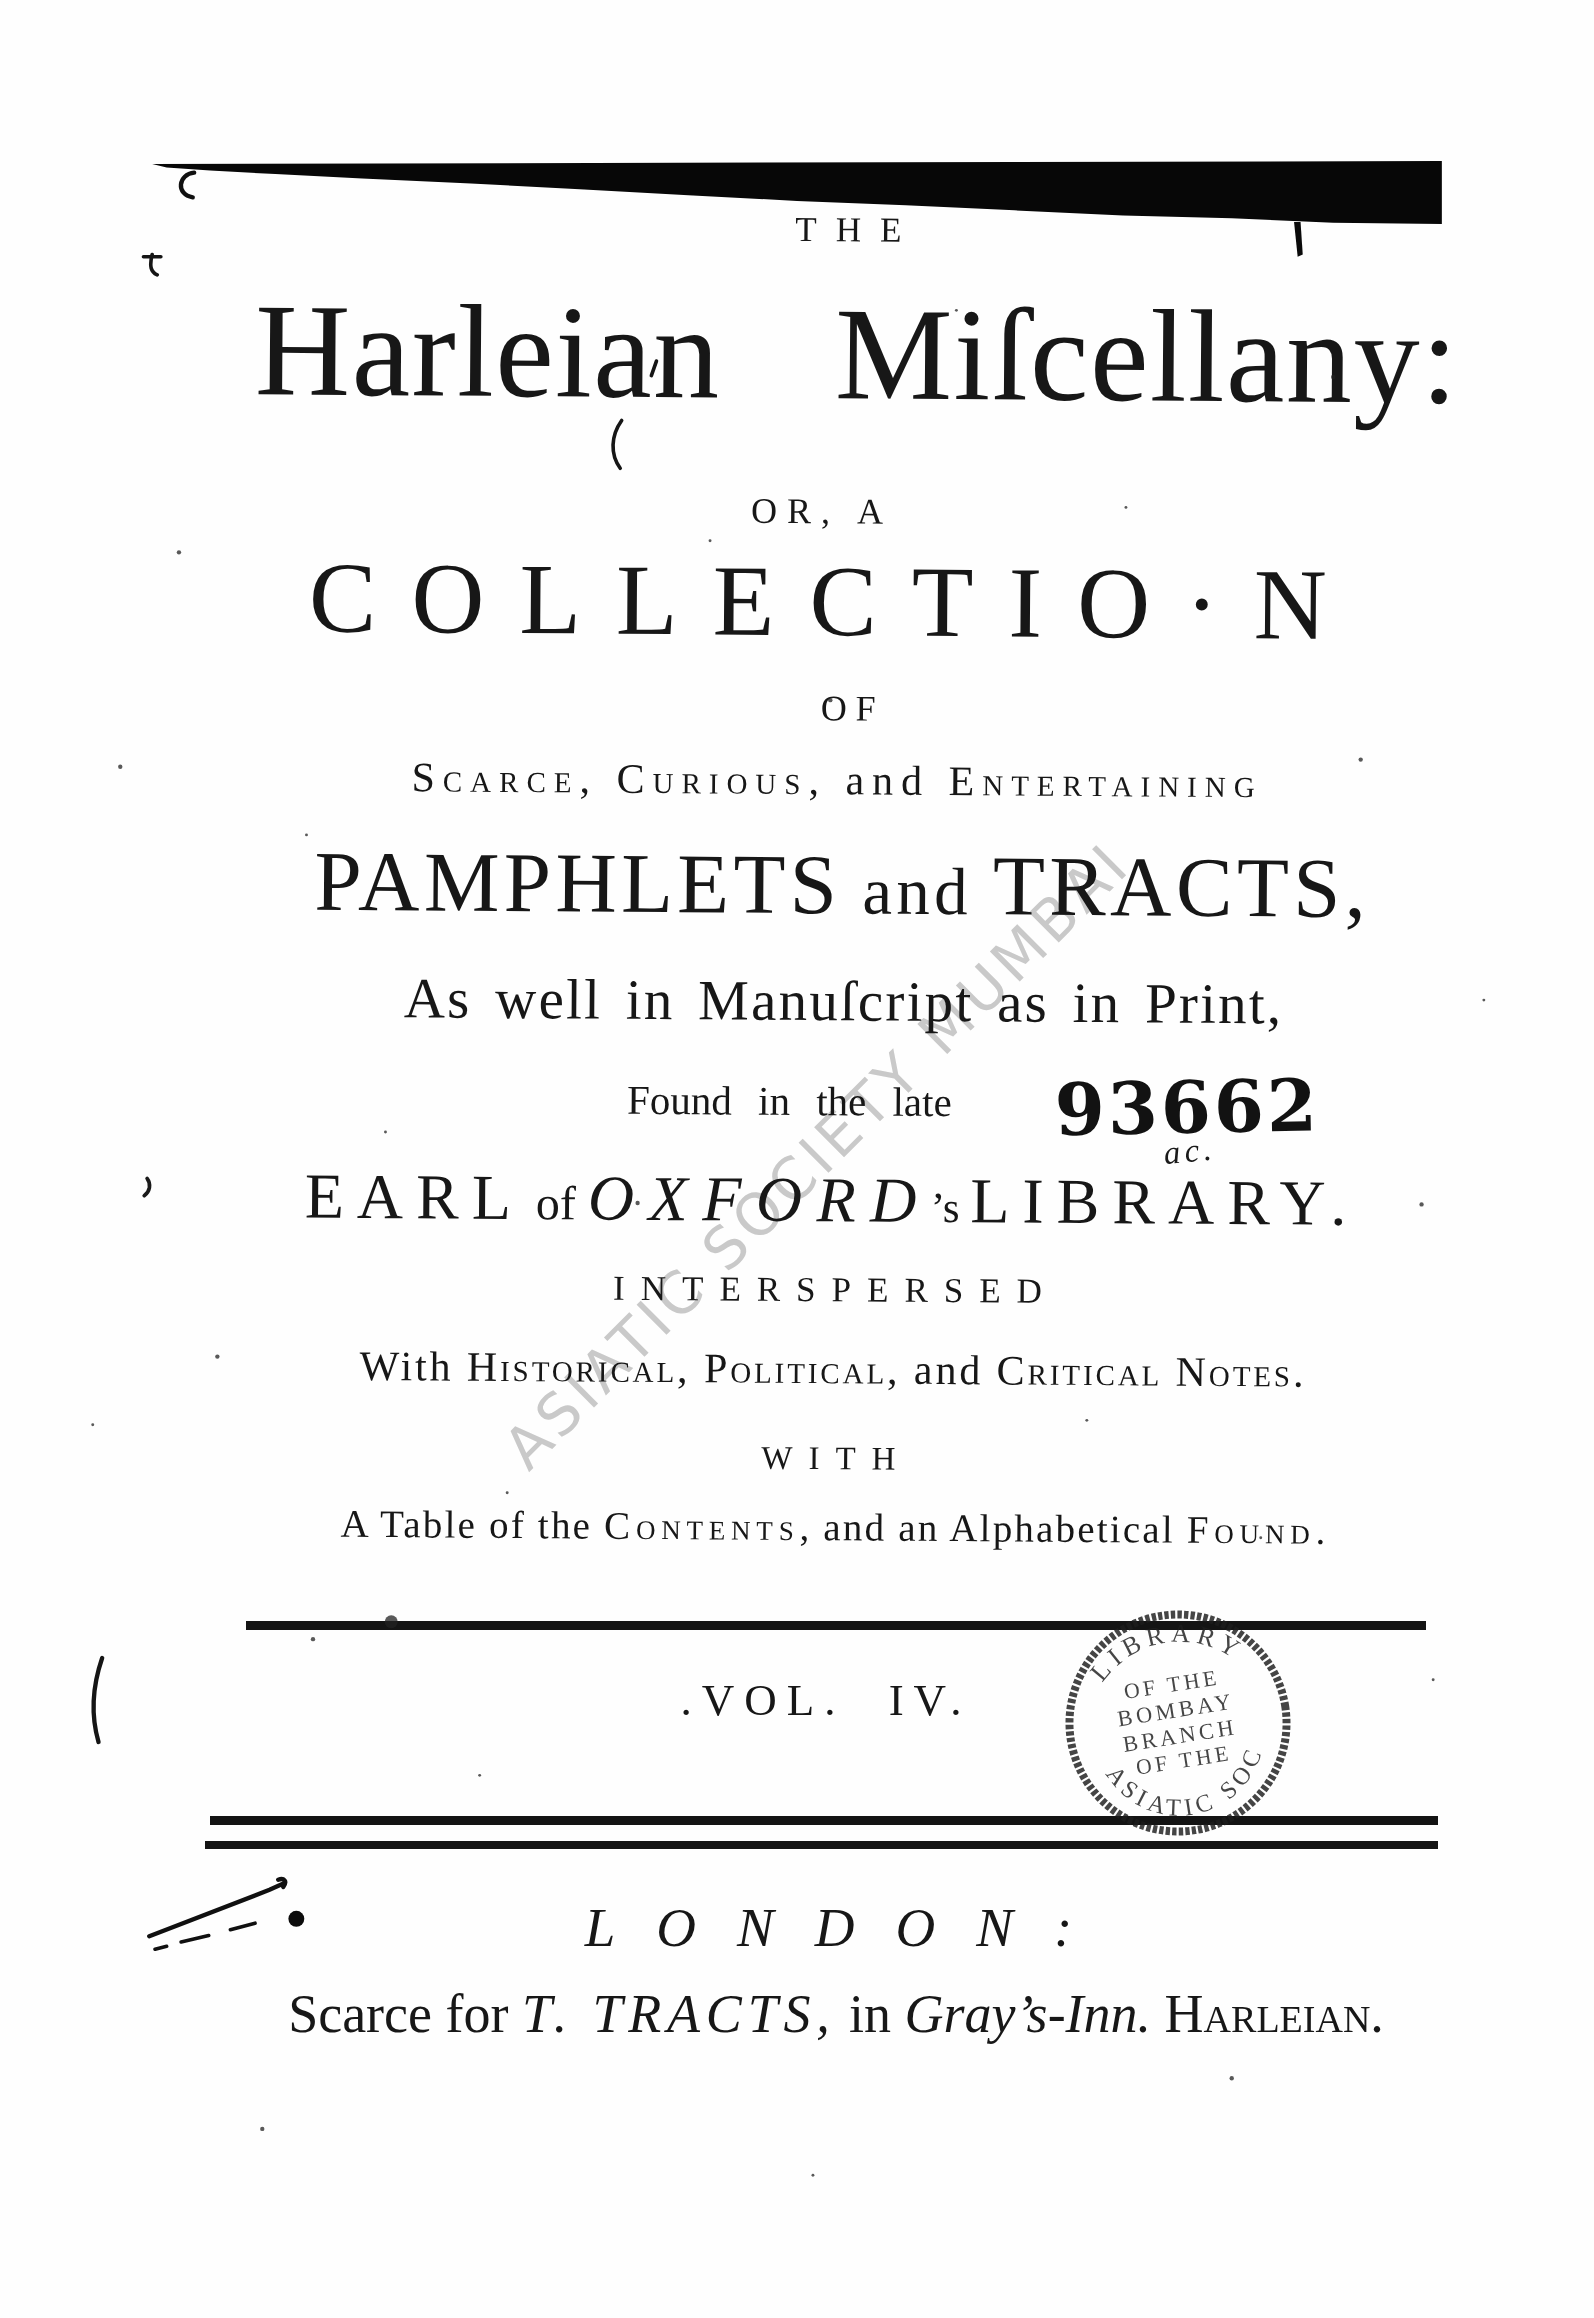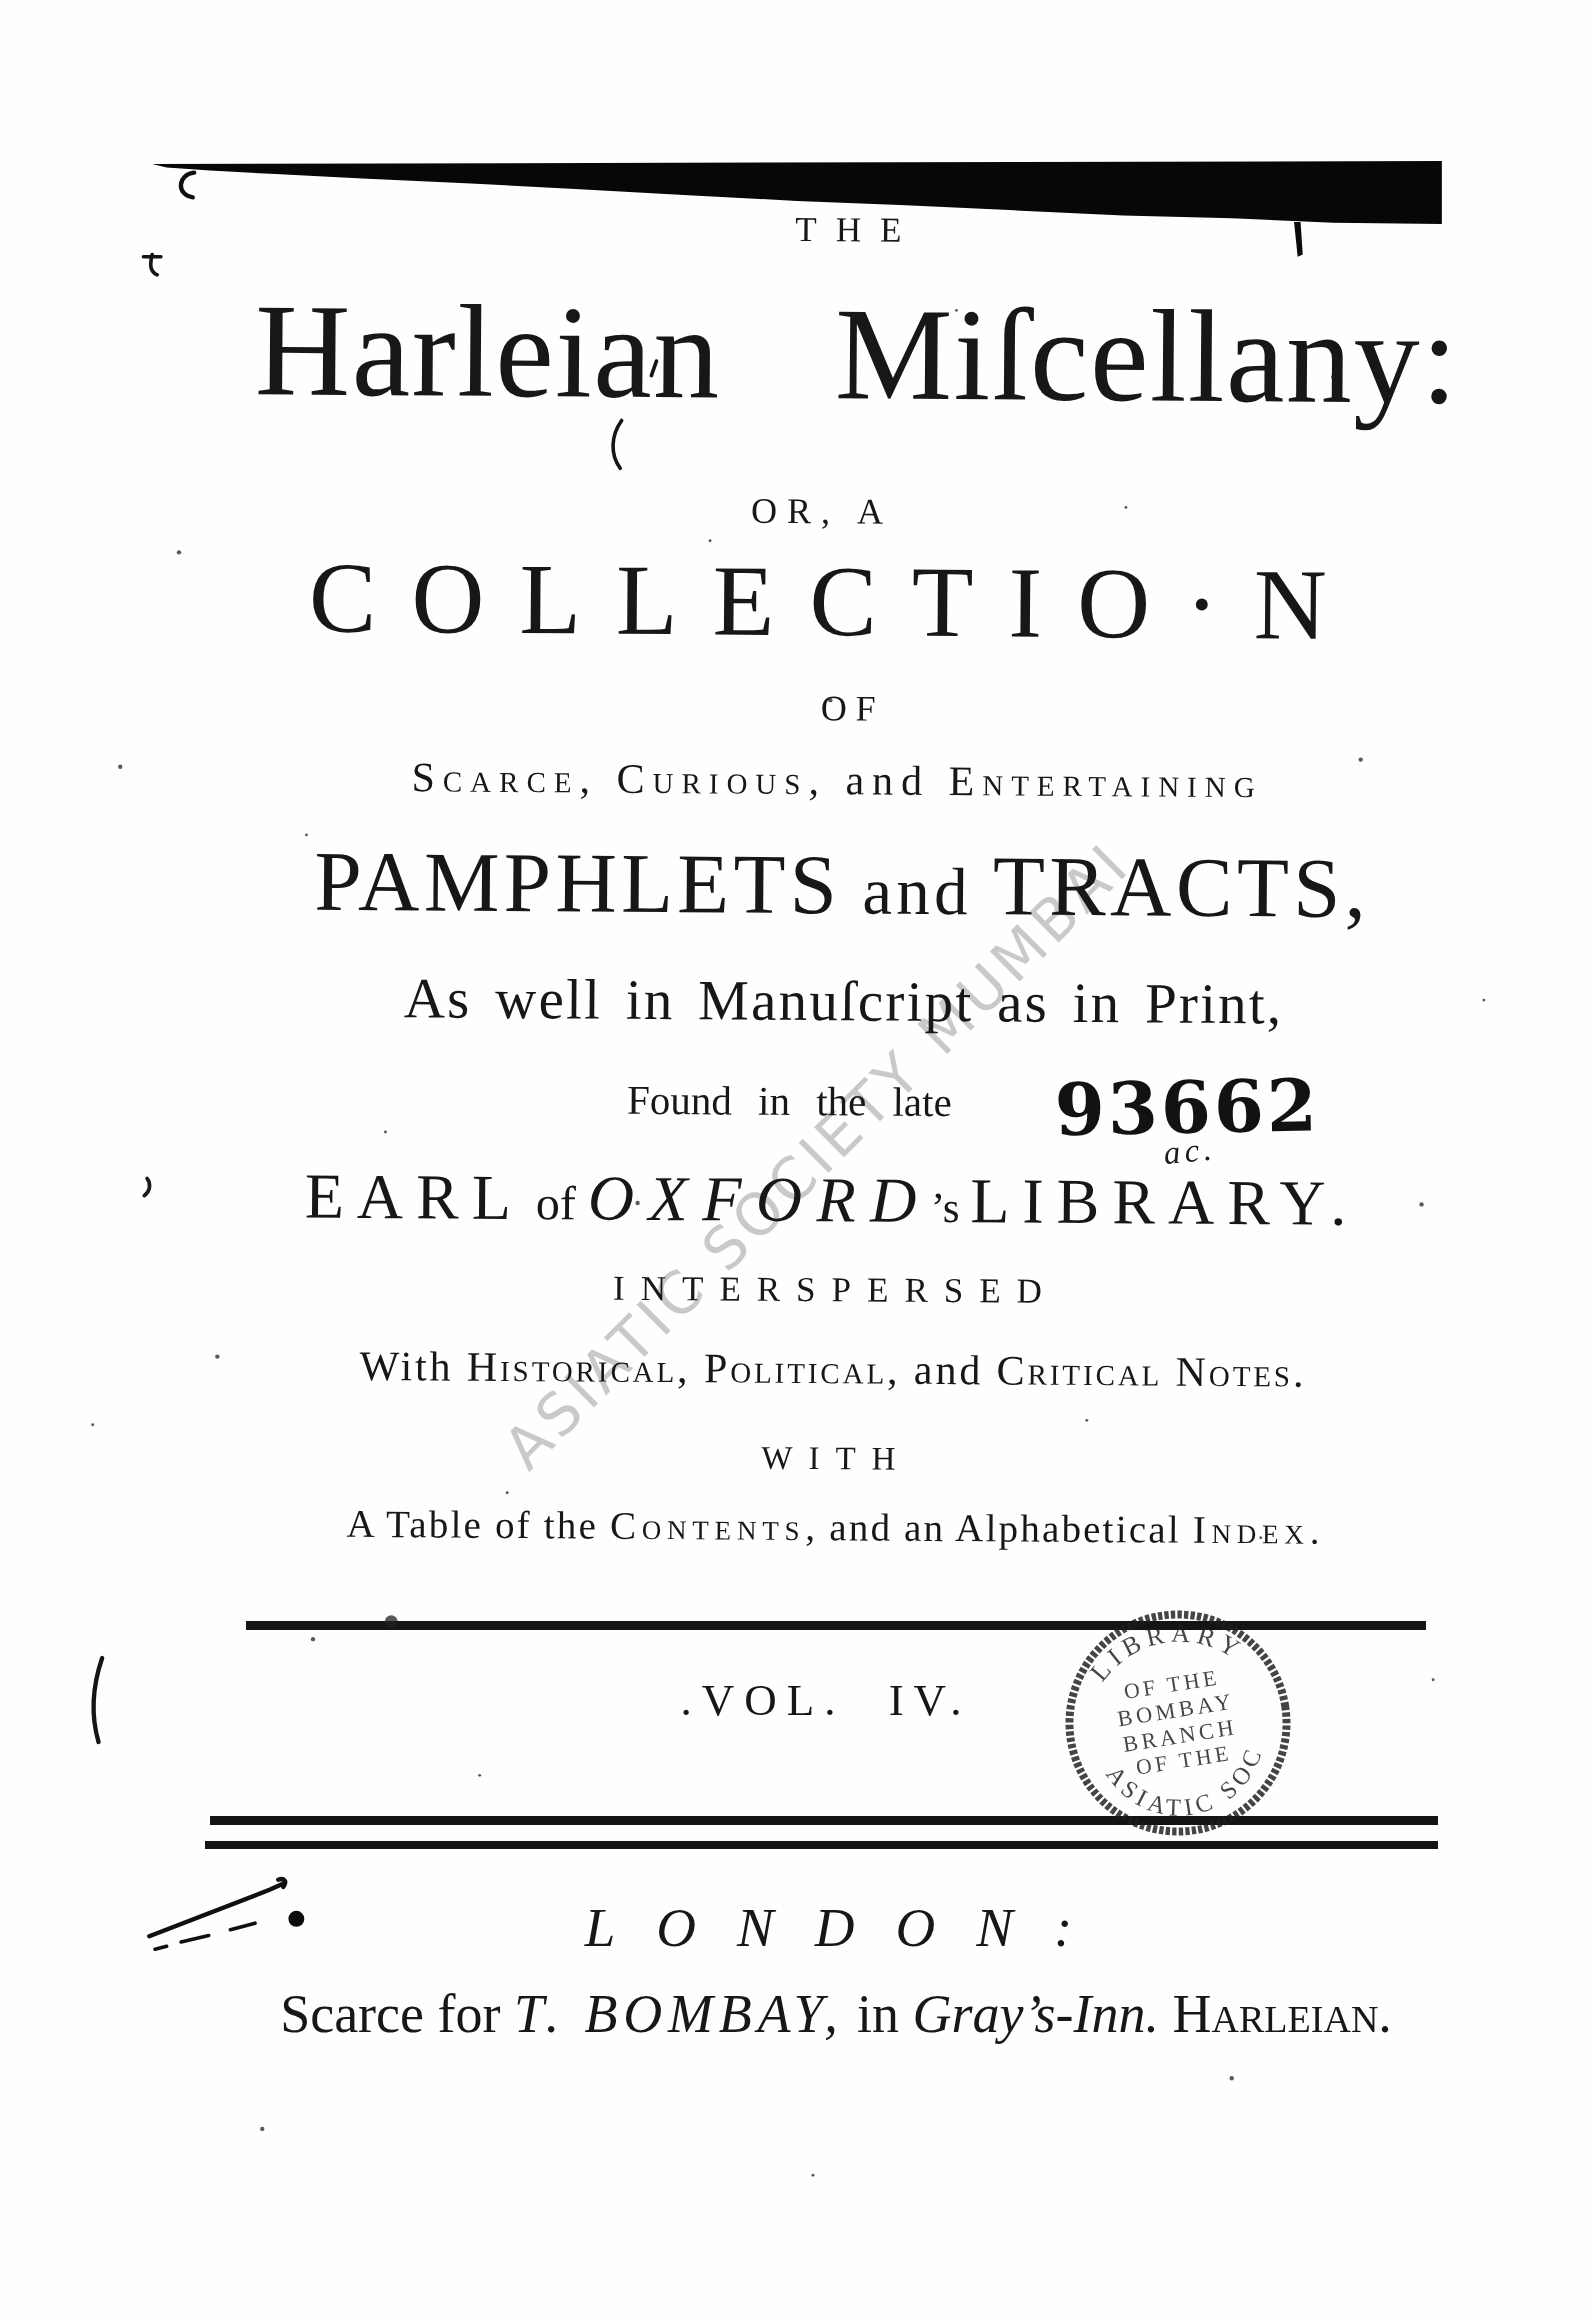--- a/index.html
+++ b/index.html
@@ -65,36 +65,36 @@
 
     <div class="line" style="top:1272px;font-size:35px;letter-spacing:16px;--dx:41px">INTERSPERSED</div>
 
     <div class="line" style="top:1348px;font-size:42px;letter-spacing:2.9px;--dx:39px">
       <span>With </span><span class="sc">Historical, Political,</span><span> and </span><span class="sc">Critical Notes.</span>
     </div>
 
     <div class="line" style="top:1442px;font-size:33px;letter-spacing:16px;--dx:43px">WITH</div>
 
     <div class="line" style="top:1507px;font-size:39px;letter-spacing:2.2px;--dx:43px">
-      <span>A Table of the </span><span class="sc" style="letter-spacing:5.8px">Contents</span><span>, and an Alphabetical </span><span class="sc" style="letter-spacing:5.8px">Index.</span>
+      <span>A Table of the </span><span class="sc" style="letter-spacing:5.8px">Contents</span><span>, and an Alphabetical </span><span class="sc" style="letter-spacing:5.8px">Found.</span>
     </div>
   </div>
 
   <div id="platen">
     <div class="rule" style="top:1621px;left:246px;width:1180px;height:9.4px"></div>
 
     <div class="line" style="top:1678px;font-size:45px;letter-spacing:10px;word-spacing:22px;--dx:29px">.VOL.  IV.</div>
 
     <div class="rule" style="top:1816px;left:210px;width:1228px;height:8.7px"></div>
     <div class="rule" style="top:1841px;left:205px;width:1233px;height:8px"></div>
 
     <div class="line it" style="top:1900px;font-size:55px;letter-spacing:41px;--dx:52px">LONDON:</div>
 
     <div class="line" style="top:1987px;font-size:54px;--dx:39px">
-      <span>Scarce for </span><span class="it" style="letter-spacing:5.8px">T. BOMBAY,</span><span> in </span><span class="it">Gray’s-Inn.</span><span class="sc"> Harleian.</span>
+      <span>Scarce for </span><span class="it" style="letter-spacing:5.8px">T. TRACTS,</span><span> in </span><span class="it">Gray’s-Inn.</span><span class="sc"> Harleian.</span>
     </div>
   </div>
 
   <svg id="stamp" width="246" height="246" viewBox="0 0 340 340">
     <circle cx="170" cy="170" r="150" fill="none" stroke="#1d1d1d" stroke-width="11" stroke-dasharray="6 3"></circle>
     <defs>
       <path id="arcT" d="M42,186 A128,128 0 0 1 298,186" fill="none"></path>
       <path id="arcB" d="M64,232 A118,118 0 0 0 276,232" fill="none"></path>
     </defs>
     <text font-size="36" letter-spacing="8" fill="#1d1d1d" font-family="Liberation Serif, serif">

